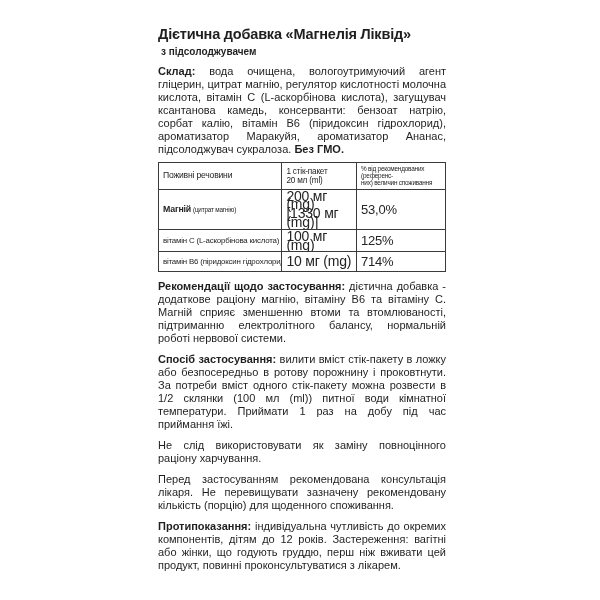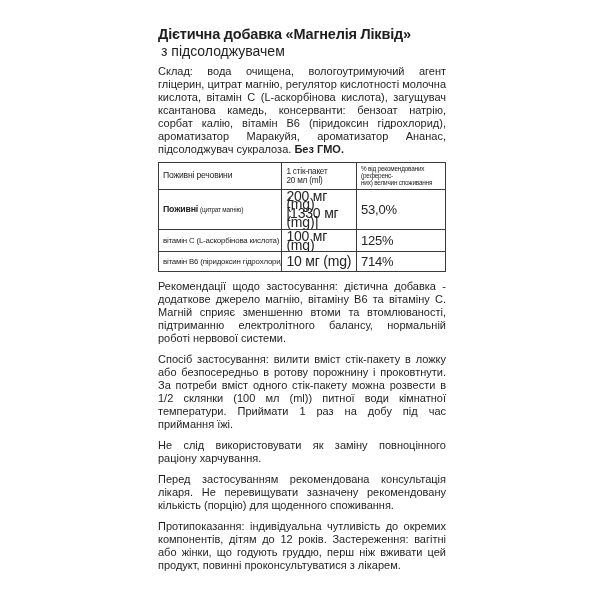--- a/index.html
+++ b/index.html
@@ -23,33 +23,33 @@
   }
   .title {
     font-size: 14.5px;
     line-height: 16px;
     font-weight: bold;
     text-align: left;
     letter-spacing: -0.2px;
     margin: 0;
   }
   .subtitle {
-    font-size: 14px;
+    font-size: 10px;
     line-height: 13px;
-    font-weight: normal;
+    font-weight: bold;
     margin: 3px 0 0 3px;
   }
   .para {
     font-size: 11px;
     line-height: 13px;
     text-align: justify;
     margin: 8px 0 0 0;
   }
   .para .lead {
-    font-weight: normal;
+    font-weight: bold;
   }
   .para.first {
     margin-top: 7px;
   }
   .bold {
     font-weight: bold;
   }
   table.nutri {
     width: 100%;
     border-collapse: collapse;
@@ -100,41 +100,41 @@
       </colgroup>
     <tbody>
       <tr class="hdr">
         <th class="th-nutrients">Поживні речовини</th>
         <th class="th-serving">1 стік-пакет
 20 мл (ml)</th>
         <th class="th-percent">% від рекомендованих (референс-
 них) величин споживання</th>
       </tr>
       <tr class="row">
-        <td class="cell-name"><span class="nm-bold">Поживні</span>
+        <td class="cell-name"><span class="nm-bold">Магній</span>
           <span class="nm-note">(цитрат магнію)</span></td>
         <td class="cell-amount">200 мг (mg)
 [1330 мг (mg)]</td>
         <td class="cell-percent">53,0%</td>
       </tr>
       <tr class="row">
         <td class="cell-name">вітамін C (L-аскорбінова кислота)</td>
         <td class="cell-amount">100 мг (mg)</td>
         <td class="cell-percent">125%</td>
       </tr>
       <tr class="row">
         <td class="cell-name">вітамін В6 (піридоксин гідрохлорид)</td>
         <td class="cell-amount">10 мг (mg)</td>
         <td class="cell-percent">714%</td>
       </tr>
     </tbody>
   </table>
 
   <p class="para"><span class="lead">Рекомендації щодо застосування:</span>
-    <span>дієтична добавка - додаткове джерело магнію, вітаміну В6 та вітаміну C. Магній сприяє зменшенню втоми та втомлюваності, підтриманню електролітного балансу, нормальній роботі нервової системи.</span></p>
+    <span>дієтична добавка - додаткове раціону магнію, вітаміну В6 та вітаміну C. Магній сприяє зменшенню втоми та втомлюваності, підтриманню електролітного балансу, нормальній роботі нервової системи.</span></p>
 
   <p class="para"><span class="lead">Спосіб застосування:</span>
     <span>вилити вміст стік-пакету в ложку або безпосередньо в ротову порожнину і проковтнути. За потреби вміст одного стік-пакету можна розвести в 1/2 склянки (100 мл (ml)) питної води кімнатної температури. Приймати 1 раз на добу під час приймання їжі.</span></p>
 
   <p class="para"><span>Не слід використовувати як заміну повноцінного раціону харчування.</span></p>
 
   <p class="para"><span>Перед застосуванням рекомендована консультація лікаря. Не перевищувати зазначену рекомендовану кількість (порцію) для щоденного споживання.</span></p>
 
   <p class="para"><span class="lead">Протипоказання:</span>
     <span>індивідуальна чутливість до окремих компонентів, дітям до 12 років. Застереження: вагітні або жінки, що годують груддю, перш ніж вживати цей продукт, повинні проконсультуватися з лікарем.</span></p>

